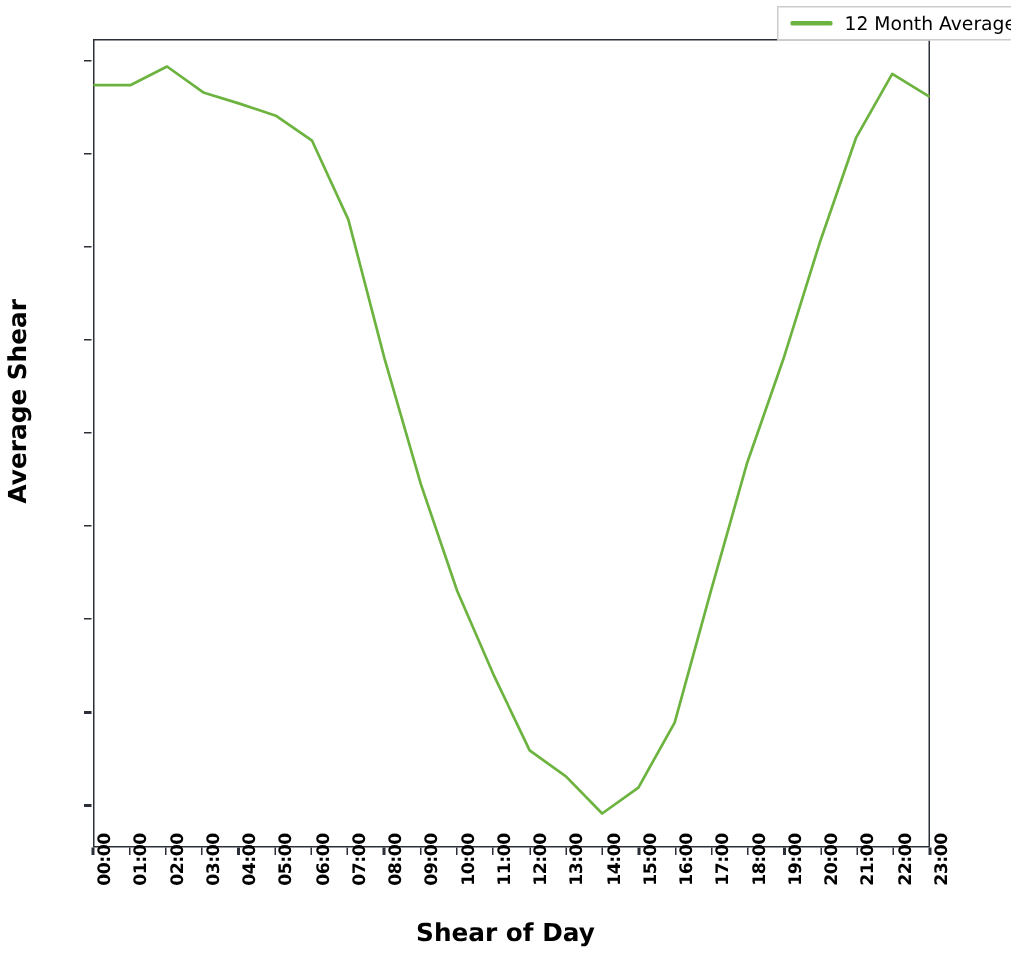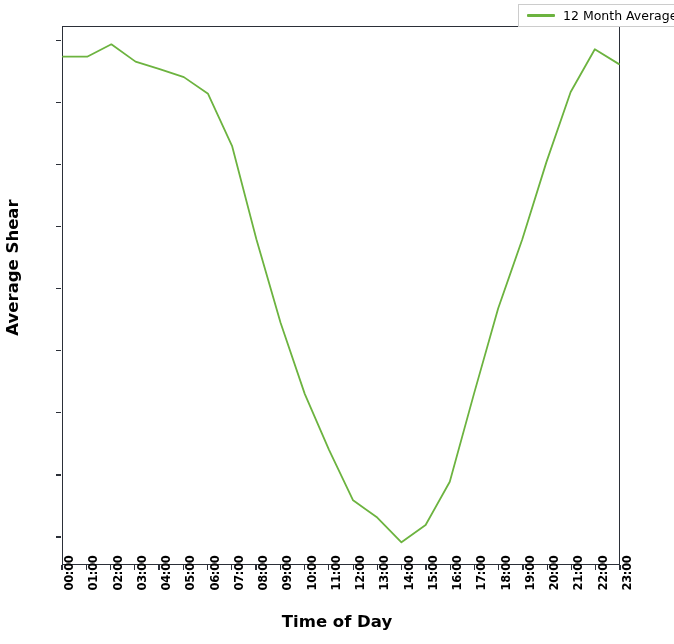--- a/index.html
+++ b/index.html
@@ -277,21 +277,21 @@
         <span class="tickmark"></span>
         <span class="ticklabel">22:00</span>
       </div>
       <div class="xtick" style="left: 620px;">
         <span class="tickmark"></span>
         <span class="ticklabel">23:00</span>
       </div>
     </div>
 
   <div id="ylabel">Average Shear</div>
-  <div id="xlabel">Time of Day</div>
+  <div id="xlabel">Shear of Day</div>
 
   <div id="legend">
     <div class="legend-entry">
       <span class="legend-swatch" style="background: rgb(108, 179, 63);"></span>
       <span class="legend-text">12 Month Average</span>
     </div>
   </div>
 
 </div>
 

